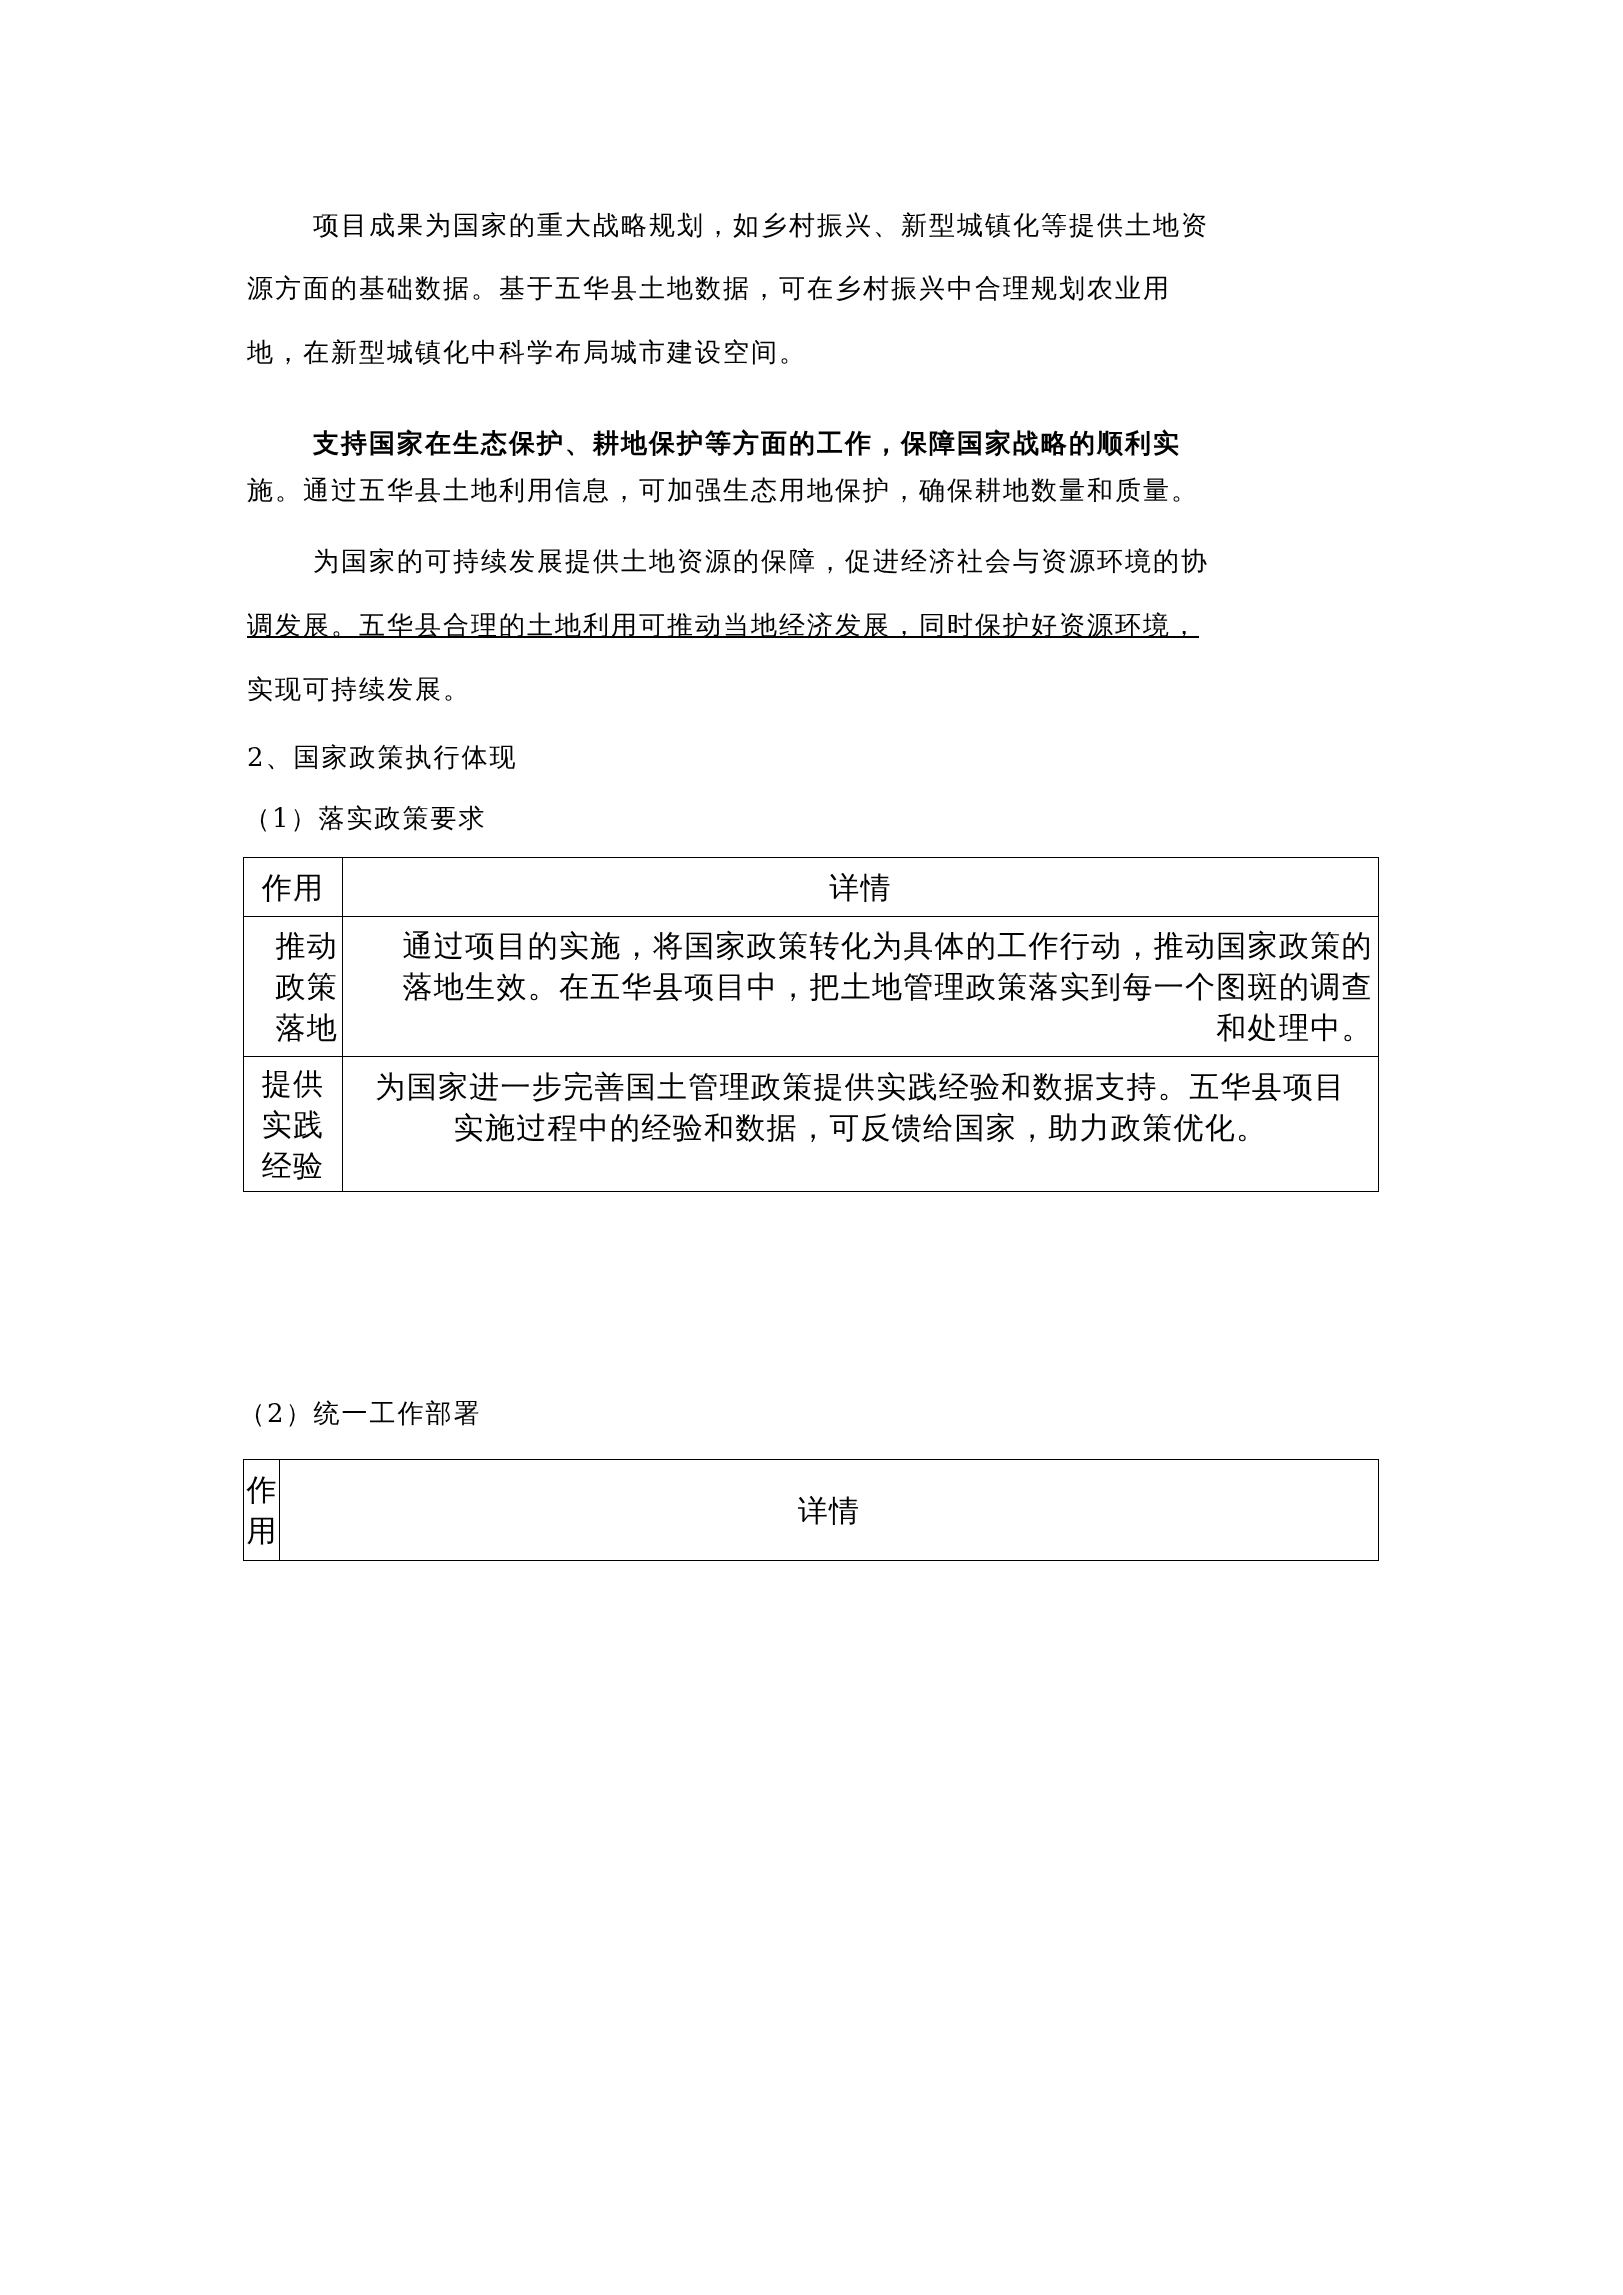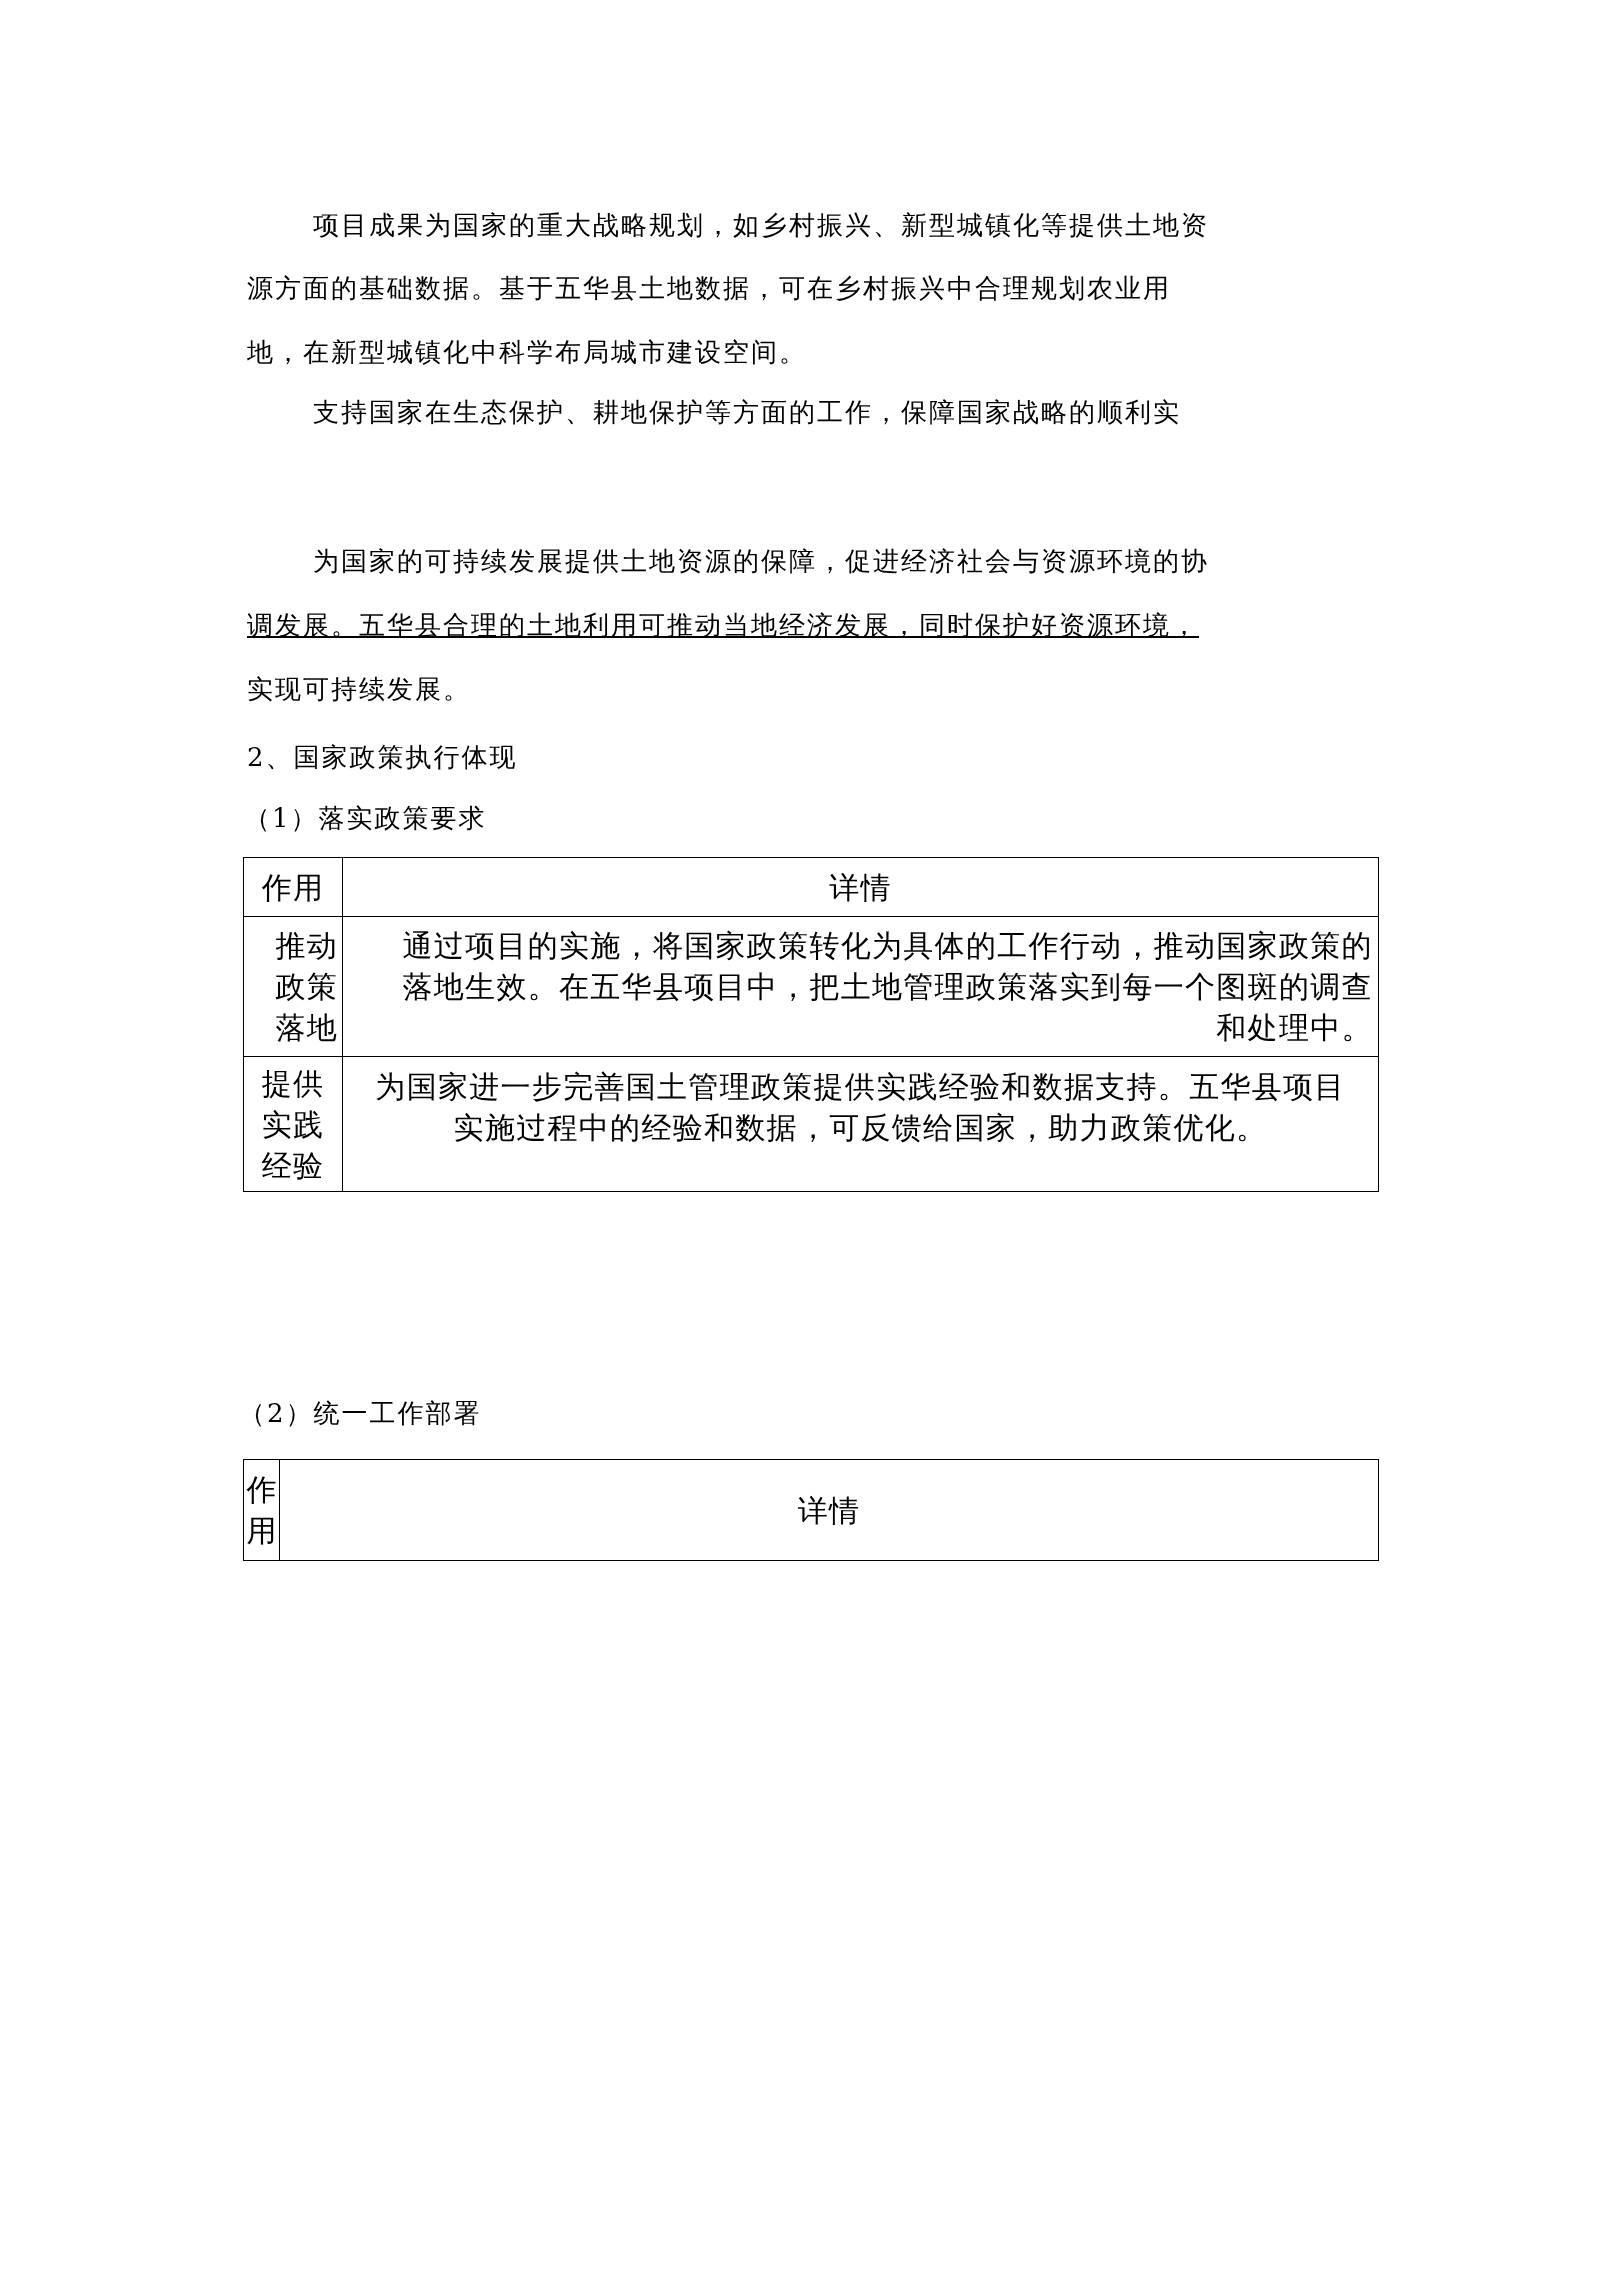--- a/index.html
+++ b/index.html
@@ -70,21 +70,22 @@
   </style>
 </head>
 <body>
 
 <div class="page">
 
   <div class="line indent" style="top:207px;">项目成果为国家的重大战略规划，如乡村振兴、新型城镇化等提供土地资</div>
   <div class="line" style="top:270px;">源方面的基础数据。基于五华县土地数据，可在乡村振兴中合理规划农业用</div>
   <div class="line" style="top:334px;">地，在新型城镇化中科学布局城市建设空间。</div>
 
-  <div class="line indent" style="top:394px;">支持国家在生态保护、耕地保护等方面的工作，保障国家战略的顺利实</div>
+  <div class="line indent" style="top:425px;font-weight:bold;">支持国家在生态保护、耕地保护等方面的工作，保障国家战略的顺利实</div>
+  <div class="line" style="top:472px;">施。通过五华县土地利用信息，可加强生态用地保护，确保耕地数量和质量。</div>
 
   <div class="line indent" style="top:543px;">为国家的可持续发展提供土地资源的保障，促进经济社会与资源环境的协</div>
   <div class="line" style="top:607px;text-decoration:underline;">调发展。五华县合理的土地利用可推动当地经济发展，同时保护好资源环境，</div>
   <div class="line" style="top:671px;">实现可持续发展。</div>
 
   <div class="line" style="top:739px;">2、国家政策执行体现</div>
 
   <div class="line" style="top:800px; left:244px;">（1）落实政策要求</div>
 
   <table id="table1" class="doc-table">

